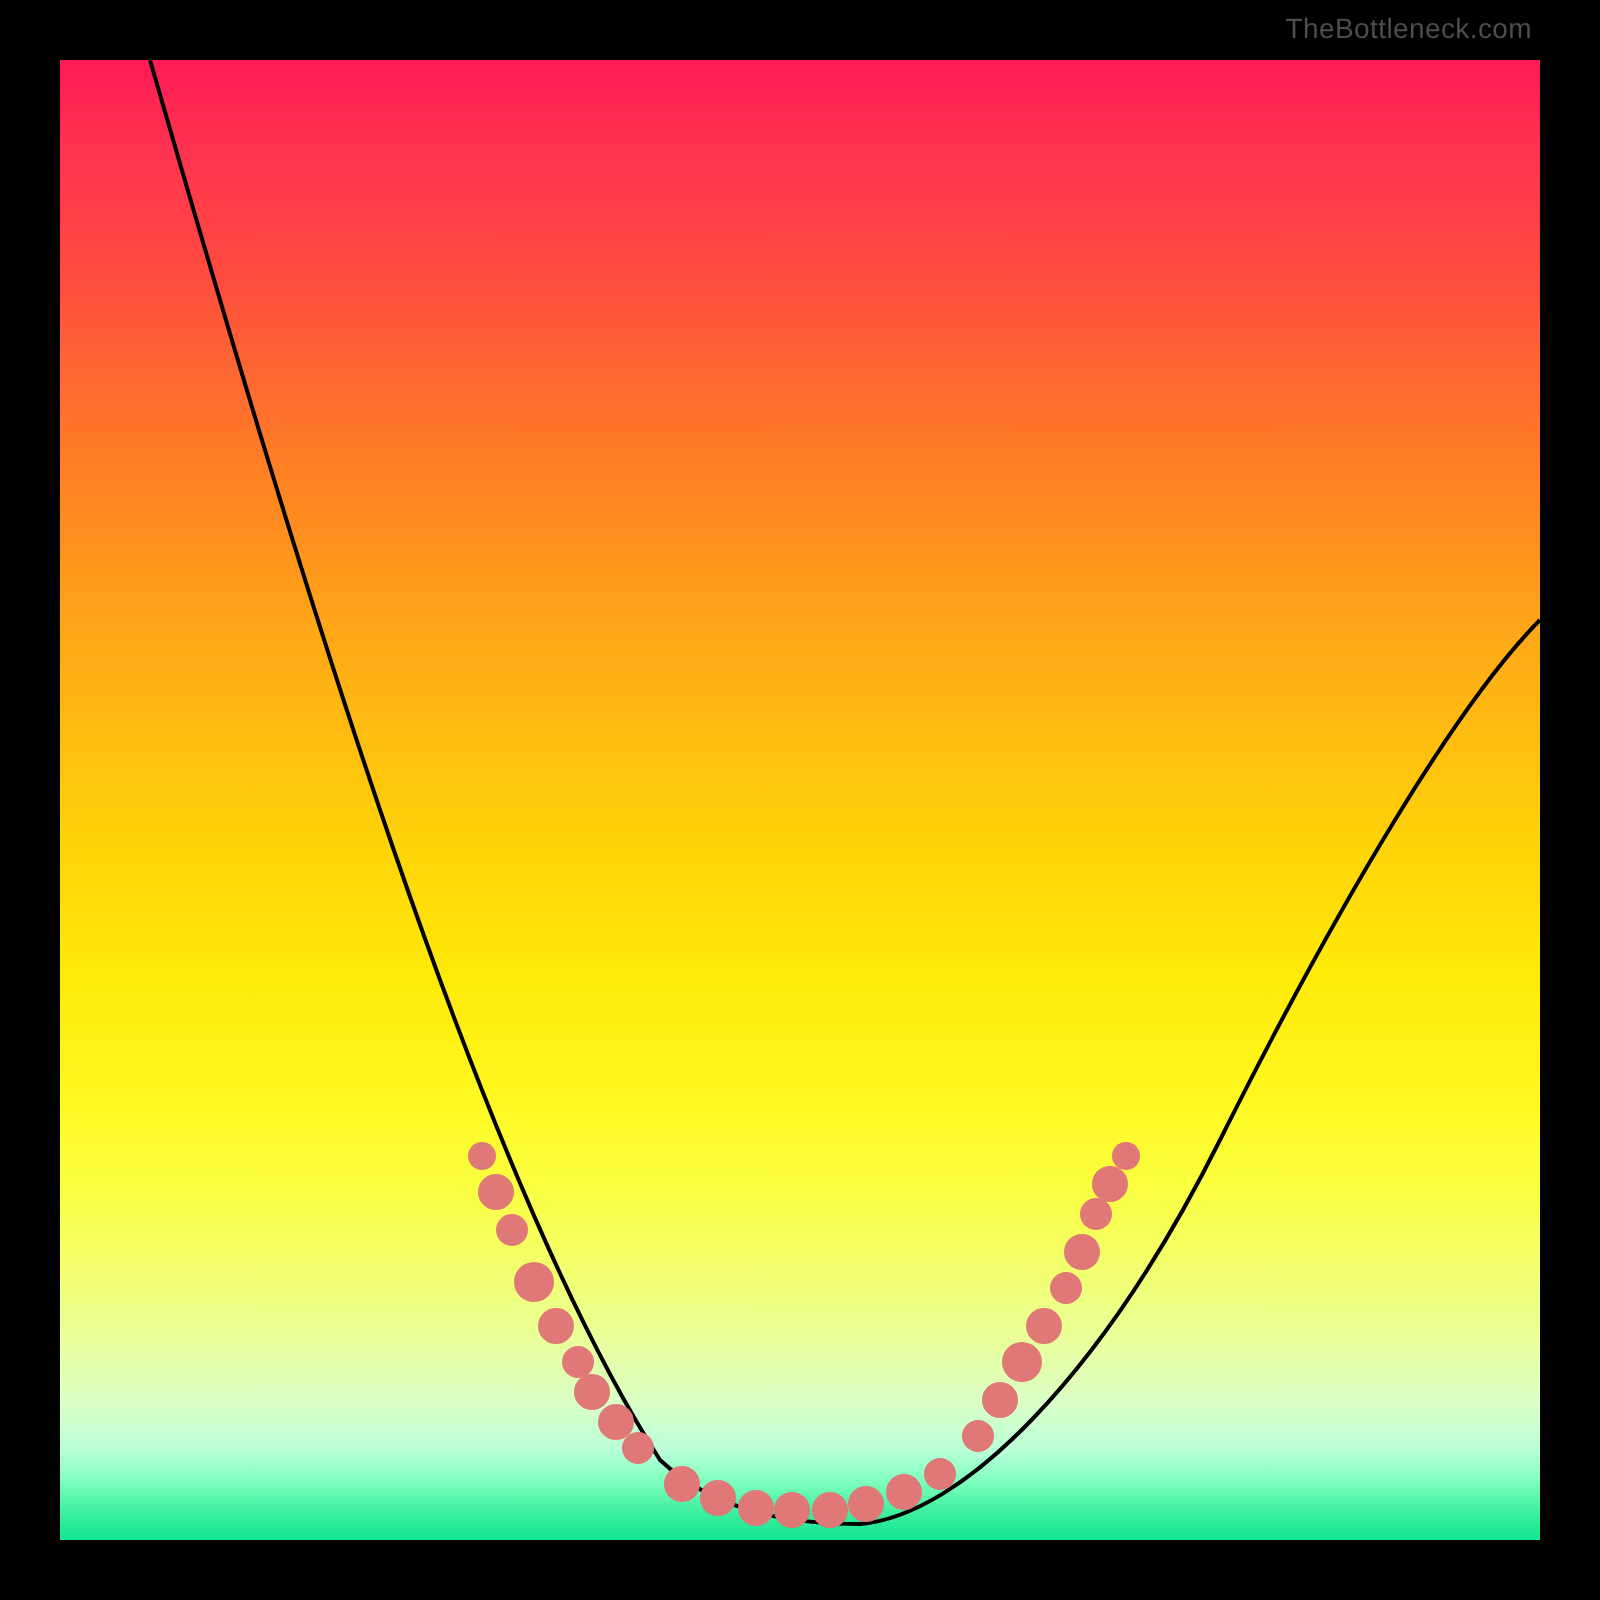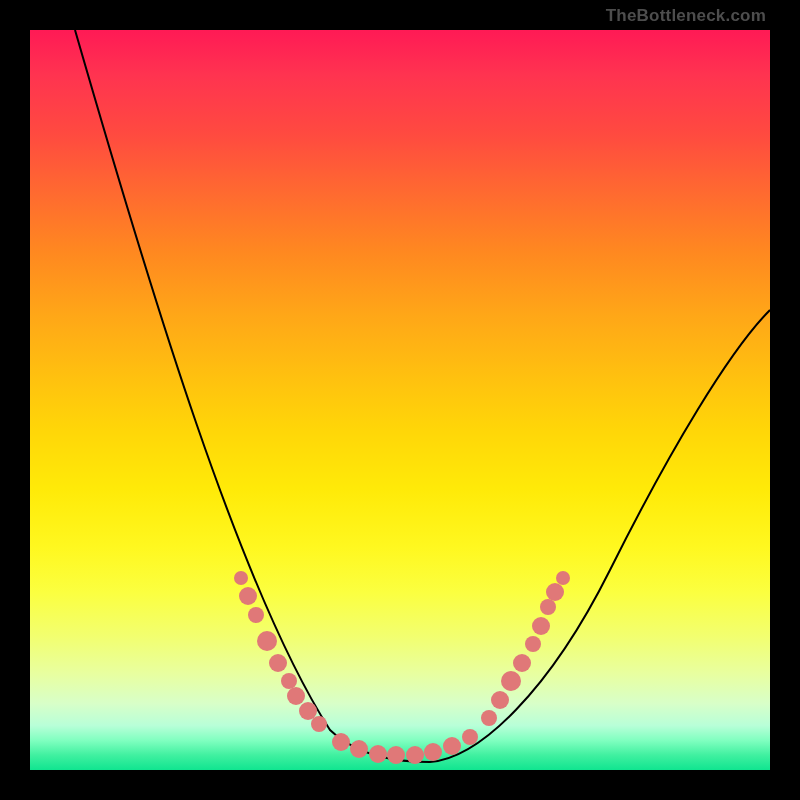--- a/index.html
+++ b/index.html
@@ -35,24 +35,23 @@
       #80ffc0 96%,
       #40f0a0 98%,
       #10e590 100%
     );
   }
   .watermark {
     position: absolute;
     top: 6px;
     right: 34px;
     font-family: Arial, Helvetica, sans-serif;
-    font-size: 17px;
+    font-size: 14px;
     color: #4d4d4d;
     letter-spacing: 0.2px;
-    font-weight: bold;
   }
   svg.curve {
     position: absolute;
     left: 0; top: 0;
     width: 100%;
     height: 100%;
   }
   .curve path {
     fill: none;
     stroke: #000;

